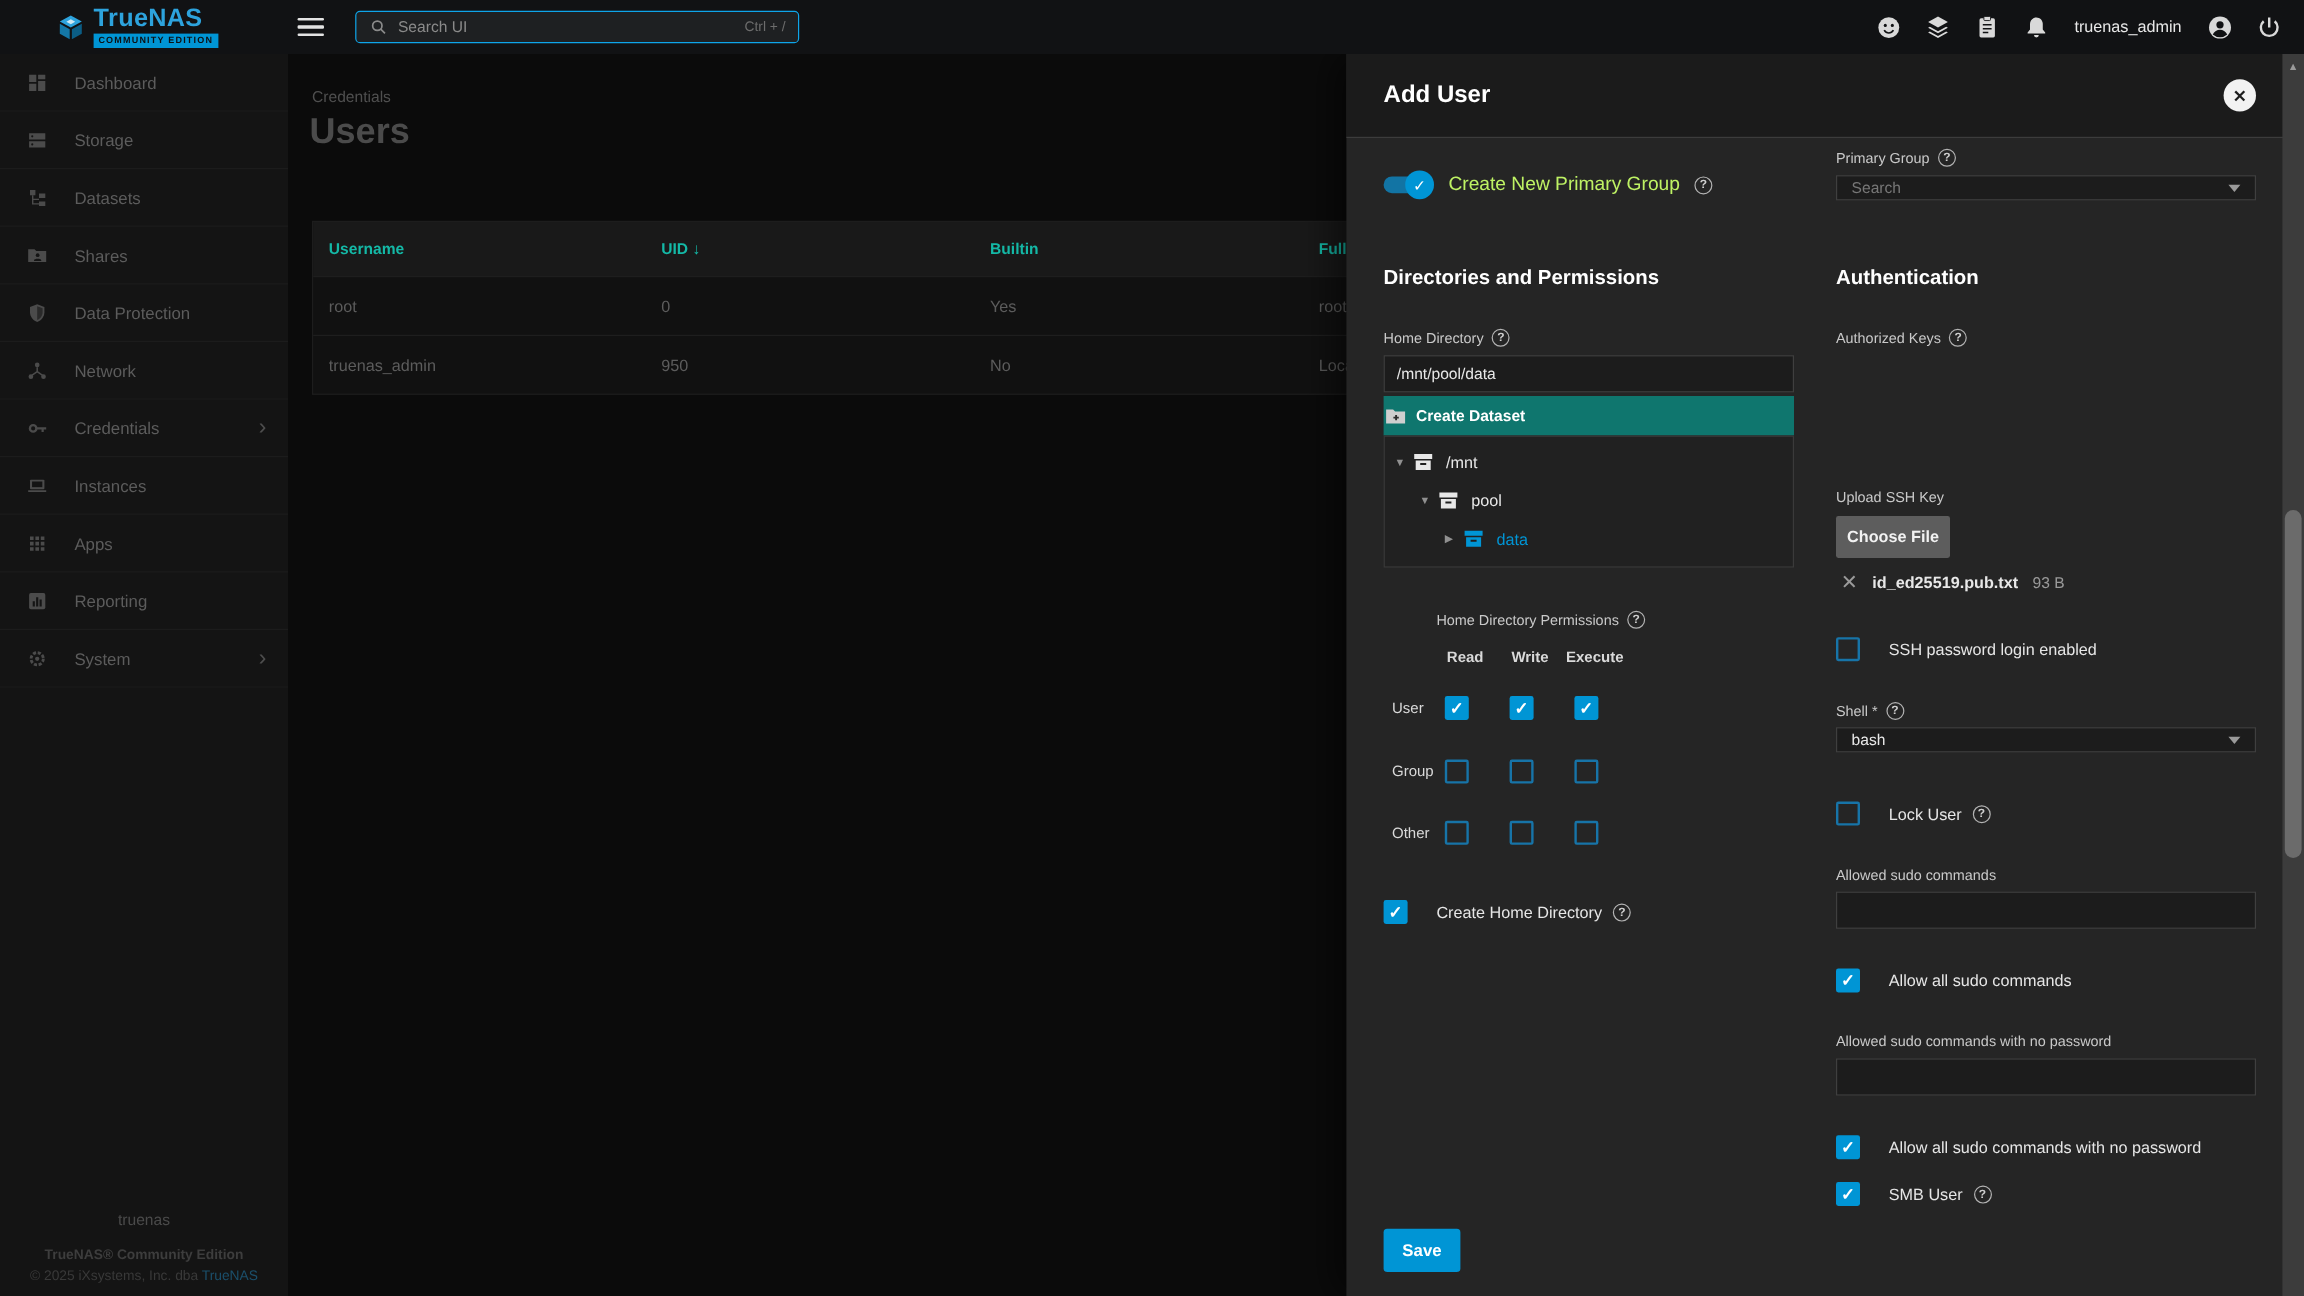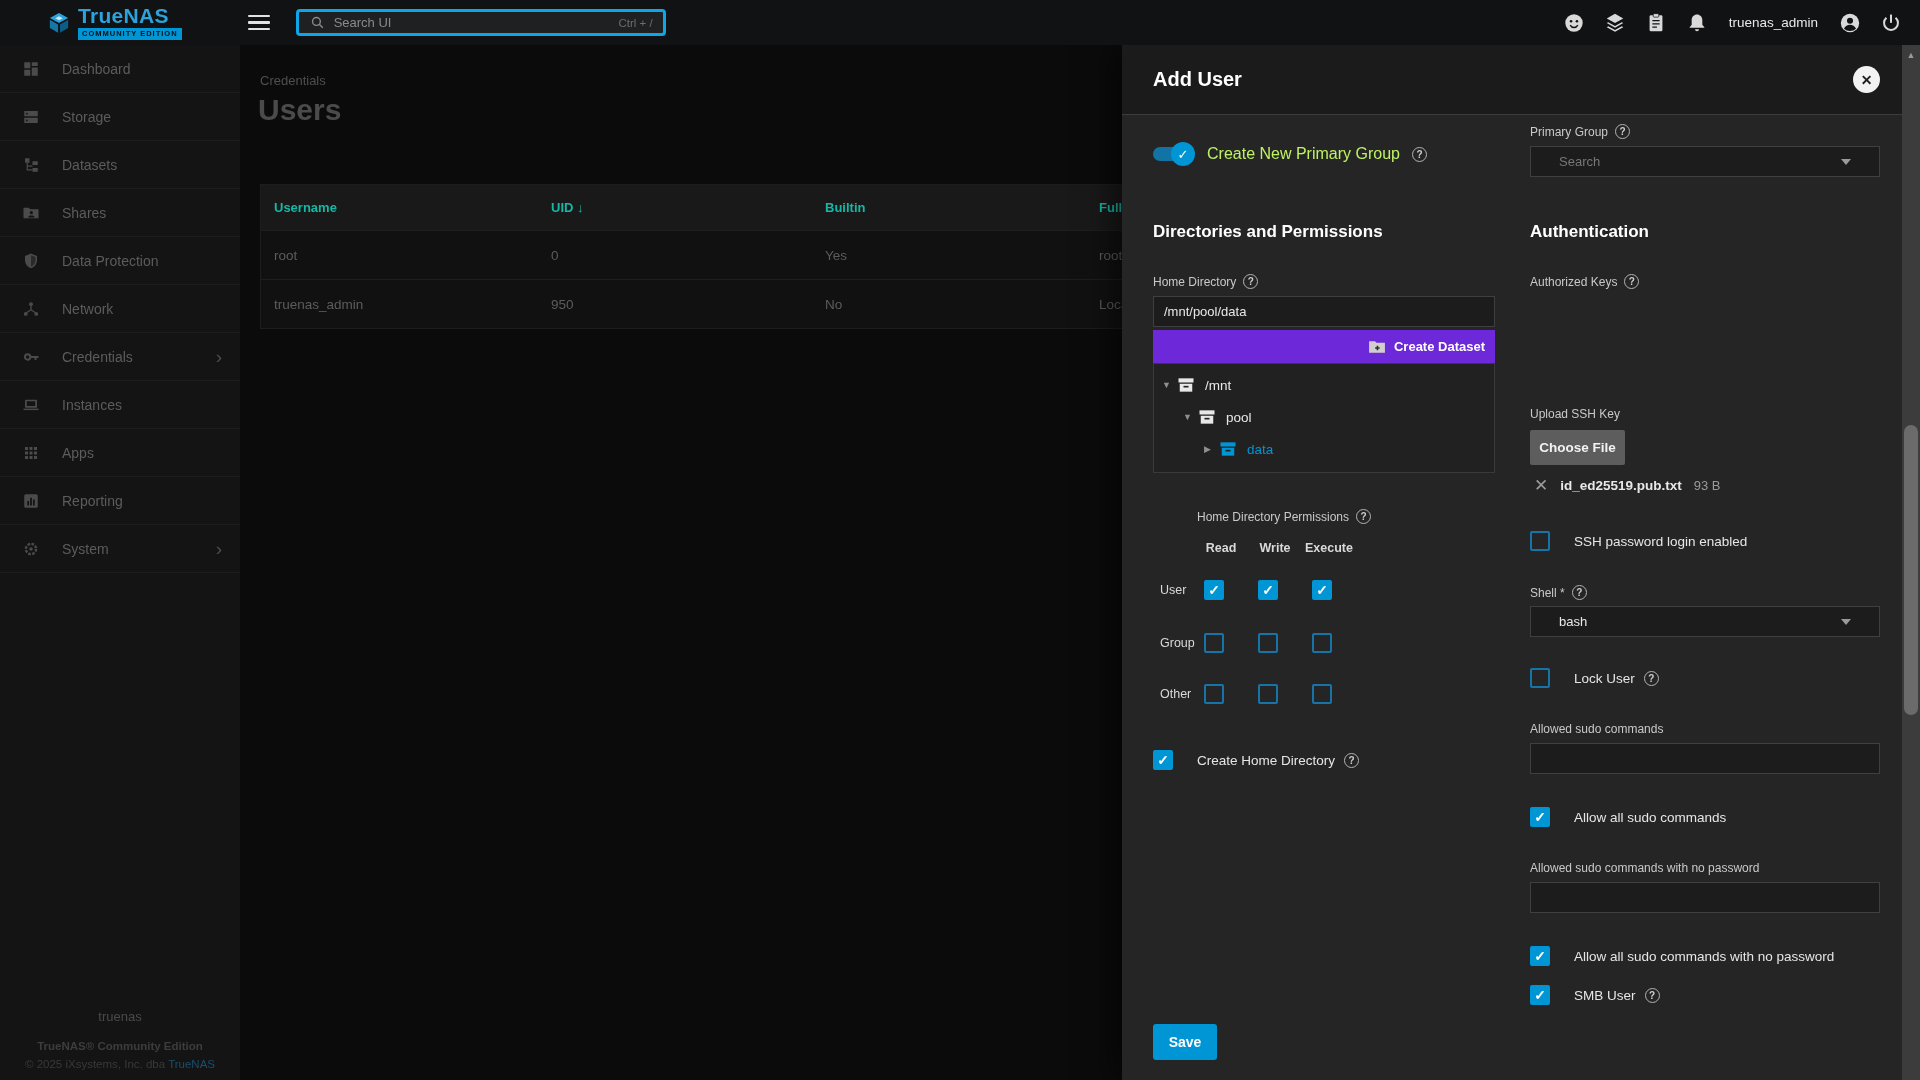--- a/index.html
+++ b/index.html
@@ -11,21 +11,21 @@
   .topbar { position:absolute; left:0; top:0; width:1920px; height:45px;
             background:#111214; display:flex; align-items:center; z-index:60; }
   .logo-block { display:flex; align-items:center; gap:8px; margin-left:48px; }
   .logo-text-wrap { display:flex; flex-direction:column; line-height:1; }
   .logo-name { color:#2da3dd; font-size:21px; font-weight:bold; letter-spacing:.3px; }
   .logo-badge { background:#0095d5; color:#0d1114; font-size:7.5px; font-weight:bold;
                 letter-spacing:1px; padding:2px 4px; margin-top:2px; text-align:center; }
   .hamburger { margin-left:66px; width:22px; cursor:pointer; }
   .hamburger div { height:2.5px; background:#e3e3e3; margin:4px 0; border-radius:1px; }
   .search-wrap { margin-left:26px; width:370px; height:27px; background:#1e2022;
-                 border:3px solid #0ea5e9; border-radius:4px; display:flex;
+                 border:1px solid #0ea5e9; border-radius:4px; display:flex;
                  align-items:center; padding:0 10px; gap:8px; }
   .search-wrap input { flex:1; background:transparent; border:none; outline:none;
                  color:#cfcfcf; font-size:13px; }
   .search-wrap input::placeholder { color:#8a8a8a; }
   .kbd-hint { color:#6d6d6d; font-size:11.5px; }
   .topbar-right { margin-left:auto; margin-right:18px; display:flex; align-items:center; gap:19px; }
   .tb-icon { width:22px; height:22px; display:inline-flex; cursor:pointer; }
   .tb-user { color:#e8e8e8; font-size:13.5px; margin:0 2px; }
 
   
@@ -72,38 +72,38 @@
   .col-left  { position:absolute; left:31px;  width:342px; top:0; bottom:0; }
   .col-right { position:absolute; left:408px; width:350px; top:0; bottom:0; }
 
   .sec-head { color:#fff; font-size:17px; font-weight:bold; }
   .fld-label { color:#c9c9c9; font-size:12px; display:flex; align-items:center; gap:7px; }
   .help { width:15px; height:15px; border:1.5px solid #b3b3b3; border-radius:50%;
           color:#cfcfcf; font-size:10px; font-weight:bold; display:inline-flex;
           align-items:center; justify-content:center; cursor:pointer; flex:0 0 15px; }
   .inp { width:100%; height:31px; background:#1c1c1c; border:1px solid #3f3f3f;
          color:#e8e8e8; font-size:13px; padding:0 10px; outline:none; }
-  .select { width:100%; height:31px; background:#1c1c1c; border:1px solid #3f3f3f;
-            display:flex; align-items:center; padding:0 28px; cursor:pointer; }
+  .select { width:100%; height:21px; background:#1c1c1c; border:1px solid #3f3f3f;
+            display:flex; align-items:center; padding:0 12px; cursor:pointer; }
   .select .val { color:#e8e8e8; font-size:13px; }
   .select .ph  { color:#777; font-size:13px; }
   .tri { margin-left:auto; width:0; height:0; border-left:5.5px solid transparent;
          border-right:5.5px solid transparent; border-top:6.5px solid #9a9a9a; }
 
   .toggle-row { display:flex; align-items:center; gap:12px; }
   .toggle { width:42px; height:18px; position:relative; cursor:pointer; }
   .toggle .track { position:absolute; left:0; top:2px; width:40px; height:14px;
                    border-radius:8px; background:#1274a4; }
   .toggle .thumb { position:absolute; right:0; top:-3px; width:24px; height:24px;
                    border-radius:50%; background:#0095d5; color:#fff; font-size:13px;
                    display:flex; align-items:center; justify-content:center; }
   .tog-label { color:#bef264; font-size:16px; }
 
-  .cds-strip { height:33px; background:#6d28d9; display:flex; align-items:center;
-               justify-content:flex-end; padding-right:10px; gap:7px; cursor:pointer; }
+  .cds-strip { height:33px; background:#0f766e; display:flex; align-items:center;
+               padding-right:10px; gap:7px; cursor:pointer; }
   .cds-strip span { color:#fff; font-size:13px; font-weight:bold; }
   .tree { height:110px; background:#212121; border:1px solid #3a3a3a; padding-top:5px; }
   .tree-row { height:32px; display:flex; align-items:center; cursor:pointer; }
   .caret { font-size:9px; color:#909090; width:14px; }
   .tree-row .nm { color:#e8e8e8; font-size:13.5px; margin-left:9px; }
   .tree-row.sel .nm { color:#0095d5; }
 
   .perm-header { display:flex; margin-left:41px; }
   .perm-header span { width:54px; text-align:center; color:#d9d9d9; font-size:12.5px;
                       font-weight:bold; }

